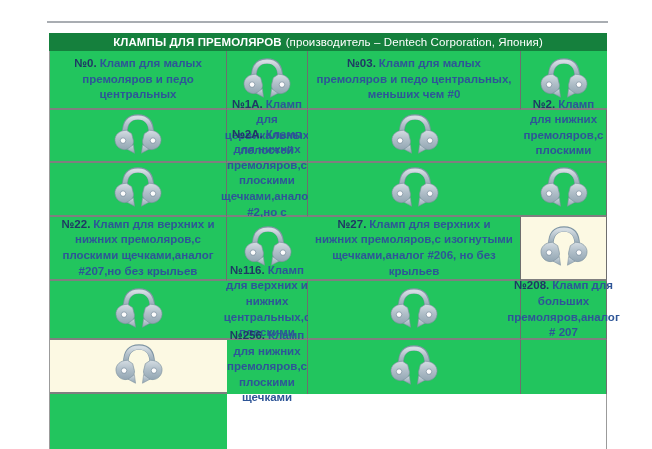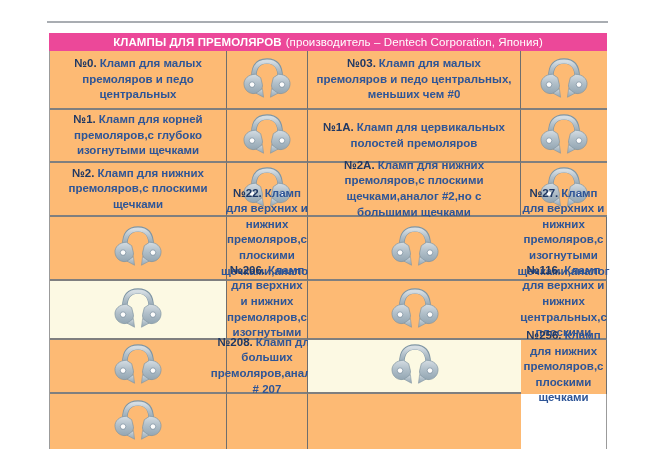--- a/index.html
+++ b/index.html
@@ -1,27 +1,27 @@
 <!DOCTYPE html>
 <html><head>
 <meta charset="utf-8">
 <style>
   html,body{margin:0;padding:0;background:#ffffff;width:652px;height:449px;overflow:hidden;
     font-family:"Liberation Sans", sans-serif;}
   .topline{position:absolute;left:47px;top:21px;width:561px;height:2px;background:#a9adb2;}
   .doc-table{position:absolute;left:49px;top:33px;width:558px;}
-  .title-bar{height:18px;background:#ec4899;color:#fff;display:flex;align-items:center;
+  .title-bar{height:18px;background:#15803d;color:#fff;display:flex;align-items:center;
     justify-content:center;font-size:11.5px;letter-spacing:.1px;white-space:nowrap;}
   .title-bold{font-weight:700;margin-right:4px;}
   .title-rest{font-weight:400;}
   .grid{display:grid;grid-template-columns:177px 81px 213px 86px;
     grid-template-rows:59px 53px 54px 64px 59px 54px 55px;
     border-left:1px solid #9b9b9b;border-right:1px solid #9b9b9b;}
   .cell{border-bottom:2px solid #7f7f7f;display:flex;align-items:center;justify-content:center;
-    box-sizing:border-box;background:#fdba74;}
+    box-sizing:border-box;background:#22c55e;}
   .cell.v{border-right:1px solid #6e6e6e;}
   .cell.lastrow{border-bottom:none;}
   .cell.text{padding:2px 7px;text-align:center;}
   .cell.text p{margin:0;font-size:11.5px;line-height:1.35;}
   .num{font-weight:700;color:#1F3864;margin-right:3px;}
   .desc{font-weight:600;color:#2E5597;}
   .clamp{width:60px;height:46px;}
   .cell.img.hl{background:#FCF9E3;}
   .hidden-defs{position:absolute;width:0;height:0;overflow:hidden;}
 </style>
@@ -69,23 +69,20 @@
     </div>
     <div class="cell text v">
       <p><span class="num">№03.</span><span class="desc">Кламп для малых премоляров и педо центральных, меньших чем #0</span></p>
     </div>
     <div class="cell img">
       <svg class="clamp" viewBox="0 0 100 80">
           <use href="#clamp"></use>
         </svg>
     </div>
 
-    <div class="cell text v">
-      <p><span class="num">№1.</span><span class="desc">Кламп для корней премоляров,с глубоко изогнутыми щечками</span></p>
-    </div>
     <div class="cell img v">
       <svg class="clamp" viewBox="0 0 100 80">
           <use href="#clamp"></use>
         </svg>
     </div>
     <div class="cell text v">
       <p><span class="num">№1А.</span><span class="desc">Кламп для цервикальных полостей премоляров</span></p>
     </div>
     <div class="cell img">
       <svg class="clamp" viewBox="0 0 100 80">
@@ -125,23 +122,20 @@
     </div>
 
     <div class="cell text v">
       <p><span class="num">№27.</span><span class="desc">Кламп для верхних и нижних премоляров,с изогнутыми щечками,аналог #206, но без крыльев</span></p>
     </div>
     <div class="cell img v hl">
       <svg class="clamp" viewBox="0 0 100 80">
           <use href="#clamp"></use>
         </svg>
     </div>
-    <div class="cell text v">
-      <p><span class="num">№206.</span><span class="desc">Кламп для верхних и нижних премоляров,с изогнутыми щечками</span></p>
-    </div>
     <div class="cell img">
       <svg class="clamp" viewBox="0 0 100 80">
           <use href="#clamp"></use>
         </svg>
     </div>
 
     <div class="cell text v">
       <p><span class="num">№116.</span><span class="desc">Кламп для верхних и нижних центральных,с плоскими щечками</span></p>
     </div>
     <div class="cell img v">

